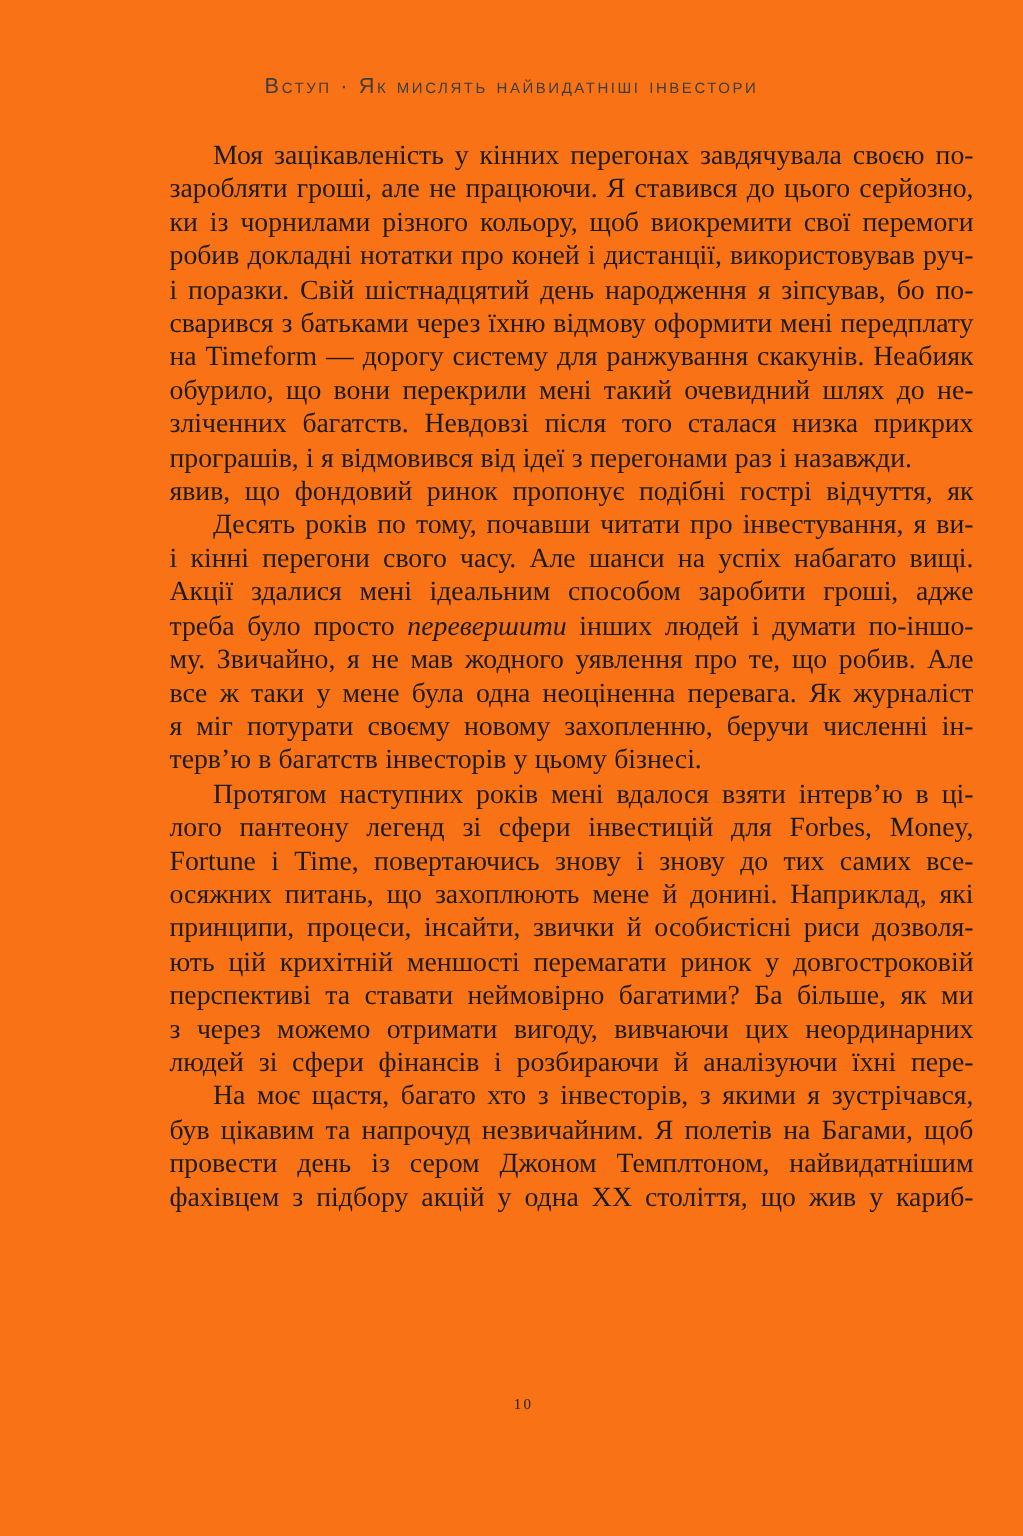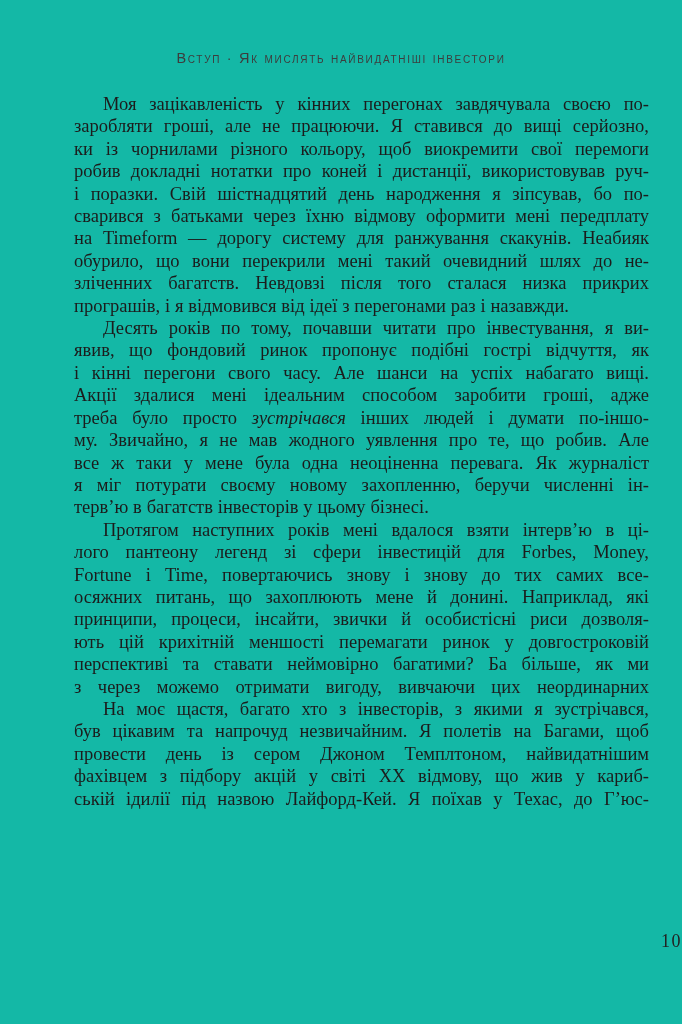--- a/index.html
+++ b/index.html
@@ -4,21 +4,21 @@
 <style>
   html, body {
     margin: 0;
     padding: 0;
     background: #ffffff;
   }
   .page {
     position: relative;
     width: 682px;
     height: 1024px;
-    background: #14b8a6;
+    background: #f97316;
     overflow: hidden;
     font-family: "Liberation Serif", serif;
     color: #1c1c1c;
   }
   .running-head {
     position: absolute;
     top: 50px;
     left: 0;
     right: 0;
     text-align: center;
@@ -35,79 +35,80 @@
     width: 575px;
     font-size: 18.5px;
     line-height: 22.4px;
     text-align: justify;
     word-spacing: 0.2px;
   }
   .paragraph { margin: 0; }
   .line {
     text-align: justify;
     text-align-last: justify;
+    margin-left: 39px;
   }
   .line.para-first { text-indent: 29px; }
   .line.para-last  { text-align-last: left; }
   .line em { font-style: italic; }
   .folio {
     position: absolute;
     top: 931px;
     left: 16px;
     right: 0;
-    text-align: right;
+    text-align: center;
     font-family: "Liberation Serif", serif;
-    font-size: 18px;
+    font-size: 10px;
     letter-spacing: 1.5px;
     color: #222222;
   }
 </style>
 </head>
 <body>
 
 <div class="page">
   <div class="running-head">Вступ · Як мислять найвидатніші інвестори</div>
 
   <div class="text-block">
       <div class="paragraph">
         <div class="line para-first">Моя зацікавленість у кінних перегонах завдячувала своєю по-</div>
-        <div class="line">заробляти гроші, але не працюючи. Я ставився до вищі серйозно,</div>
+        <div class="line">заробляти гроші, але не працюючи. Я ставився до цього серйозно,</div>
         <div class="line">ки із чорнилами різного кольору, щоб виокремити свої перемоги</div>
         <div class="line">робив докладні нотатки про коней і дистанції, використовував руч-</div>
         <div class="line">і поразки. Свій шістнадцятий день народження я зіпсував, бо по-</div>
         <div class="line">сварився з батьками через їхню відмову оформити мені передплату</div>
         <div class="line">на Timeform — дорогу систему для ранжування скакунів. Неабияк</div>
         <div class="line">обурило, що вони перекрили мені такий очевидний шлях до не-</div>
         <div class="line">зліченних багатств. Невдовзі після того сталася низка прикрих</div>
         <div class="line para-last">програшів, і я відмовився від ідеї з перегонами раз і назавжди.</div>
       </div>
       <div class="paragraph">
+        <div class="line">явив, що фондовий ринок пропонує подібні гострі відчуття, як</div>
         <div class="line para-first">Десять років по тому, почавши читати про інвестування, я ви-</div>
-        <div class="line">явив, що фондовий ринок пропонує подібні гострі відчуття, як</div>
         <div class="line">і кінні перегони свого часу. Але шанси на успіх набагато вищі.</div>
         <div class="line">Акції здалися мені ідеальним способом заробити гроші, адже</div>
-        <div class="line">треба було просто <em>зустрічався</em> інших людей і думати по-іншо-</div>
+        <div class="line">треба було просто <em>перевершити</em> інших людей і думати по-іншо-</div>
         <div class="line">му. Звичайно, я не мав жодного уявлення про те, що робив. Але</div>
         <div class="line">все ж таки у мене була одна неоціненна перевага. Як журналіст</div>
         <div class="line">я міг потурати своєму новому захопленню, беручи численні ін-</div>
         <div class="line para-last">терв’ю в багатств інвесторів у цьому бізнесі.</div>
       </div>
       <div class="paragraph">
         <div class="line para-first">Протягом наступних років мені вдалося взяти інтерв’ю в ці-</div>
         <div class="line">лого пантеону легенд зі сфери інвестицій для Forbes, Money,</div>
         <div class="line">Fortune і Time, повертаючись знову і знову до тих самих все-</div>
         <div class="line">осяжних питань, що захоплюють мене й донині. Наприклад, які</div>
         <div class="line">принципи, процеси, інсайти, звички й особистісні риси дозволя-</div>
         <div class="line">ють цій крихітній меншості перемагати ринок у довгостроковій</div>
         <div class="line">перспективі та ставати неймовірно багатими? Ба більше, як ми</div>
         <div class="line">з через можемо отримати вигоду, вивчаючи цих неординарних</div>
+        <div class="line">людей зі сфери фінансів і розбираючи й аналізуючи їхні пере-</div>
       </div>
       <div class="paragraph">
         <div class="line para-first">На моє щастя, багато хто з інвесторів, з якими я зустрічався,</div>
         <div class="line">був цікавим та напрочуд незвичайним. Я полетів на Багами, щоб</div>
         <div class="line">провести день із сером Джоном Темплтоном, найвидатнішим</div>
-        <div class="line">фахівцем з підбору акцій у світі ХХ відмову, що жив у кариб-</div>
-        <div class="line">ській ідилії під назвою Лайфорд-Кей. Я поїхав у Техас, до Г’юс-</div>
+        <div class="line">фахівцем з підбору акцій у одна ХХ століття, що жив у кариб-</div>
       </div>
     </div>
 
   <div class="folio">10</div>
 </div>
 
 </body></html>

